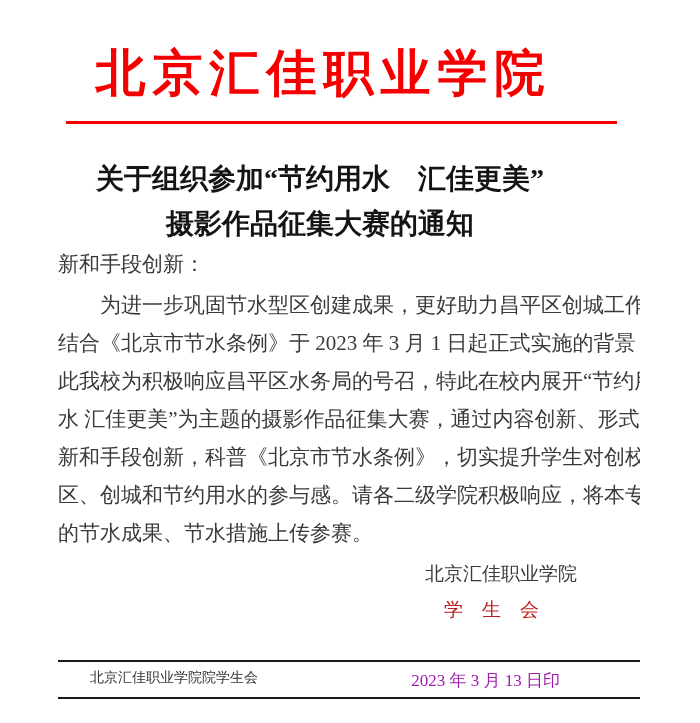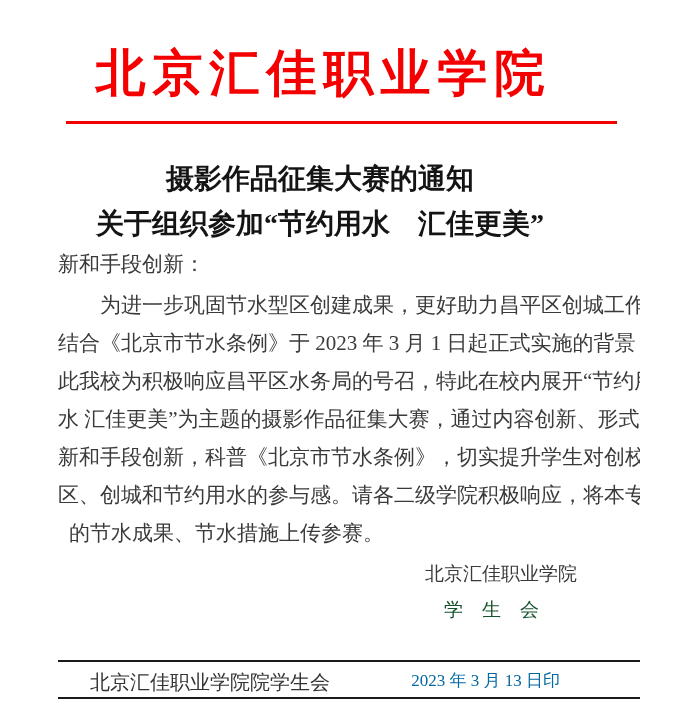--- a/index.html
+++ b/index.html
@@ -69,36 +69,35 @@
     text-align-last: justify;
     height: 38px;
     overflow: hidden;
     white-space: nowrap;
   }
   .body-line.first {
     text-indent: 42px;
   }
   .body-line.last {
     text-align-last: left;
-    margin-left: 11px;
   }
   .sig-org {
     position: absolute;
     top: 561px;
     right: 63px;
     font-size: 19px;
     color: #3a3a3a;
     white-space: nowrap;
   }
   .sig-dept {
     position: absolute;
     top: 597px;
     right: 101px;
     font-size: 19px;
-    color: #14532d;
+    color: #b91c1c;
     white-space: nowrap;
   }
   .sig-date {
     position: absolute;
     top: 631px;
     right: 98px;
     font-size: 19px;
     color: #3a3a3a;
     white-space: nowrap;
   }
@@ -108,46 +107,46 @@
     width: 585px;
     height: 2px;
     background: #1a1a1a;
   }
   .rule-top { top: 660px; }
   .rule-bottom { top: 697px; }
   .footer-issuer {
     position: absolute;
     left: 90px;
     top: 669px;
-    font-size: 20px;
+    font-size: 14px;
     color: #333333;
     white-space: nowrap;
   }
   .footer-date {
     position: absolute;
     right: 80px;
     top: 669px;
     font-size: 17px;
-    color: #0369a1;
+    color: #a21caf;
     white-space: nowrap;
     text-align: center;
   }
 </style>
 </head>
 <body>
 
 <div class="page">
 
   <div class="org-name">北京汇佳职业学院</div>
 
   <div class="red-line"></div>
 
   <div class="doc-title">
+    <div>关于组织参加“节约用水　汇佳更美”</div>
     <div>摄影作品征集大赛的通知</div>
-    <div>关于组织参加“节约用水　汇佳更美”</div>
   </div>
 
   <div class="salutation">新和手段创新：</div>
 
   <div class="body-block">
     <div class="body-line first">为进一步巩固节水型区创建成果，更好助力昌平区创城工作，</div>
     <div class="body-line">结合《北京市节水条例》于 2023 年 3 月 1 日起正式实施的背景，为</div>
     <div class="body-line">此我校为积极响应昌平区水务局的号召，特此在校内展开“节约用</div>
     <div class="body-line">水 汇佳更美”为主题的摄影作品征集大赛，通过内容创新、形式创</div>
     <div class="body-line">新和手段创新，科普《北京市节水条例》，切实提升学生对创校、创</div>

